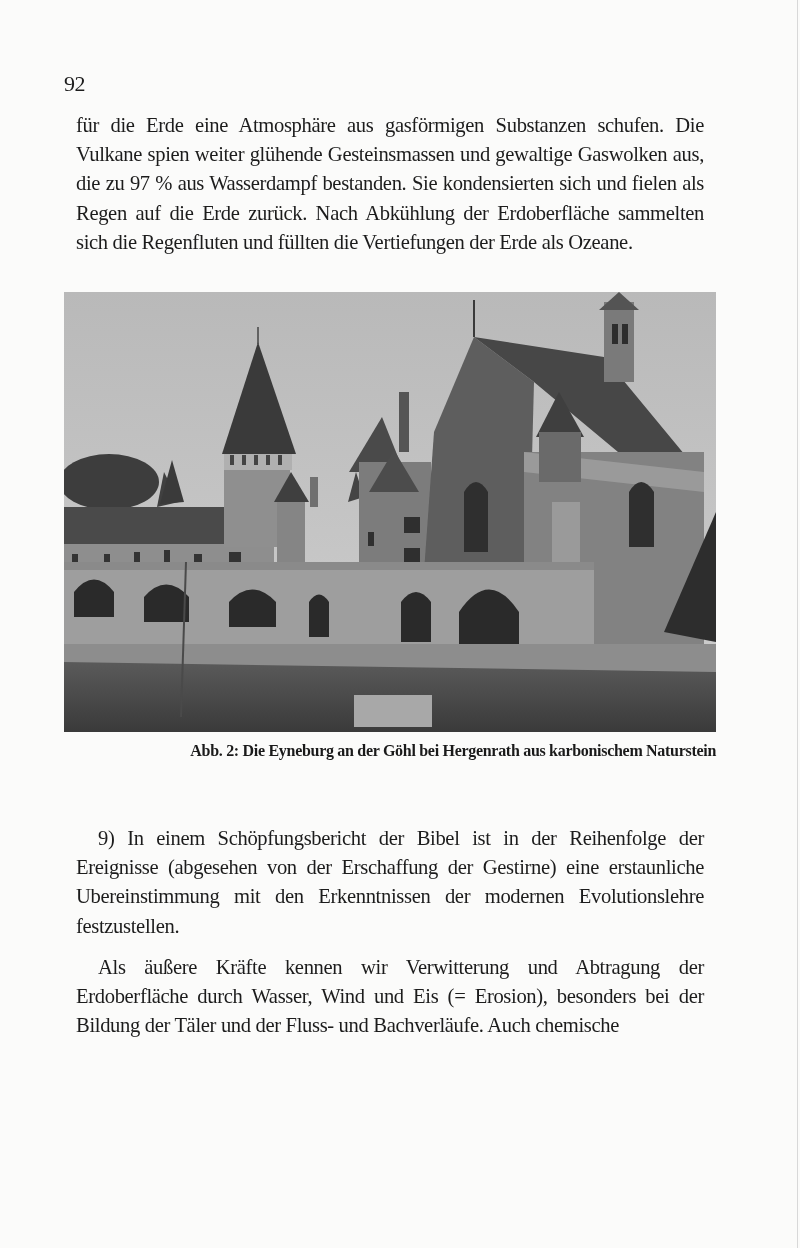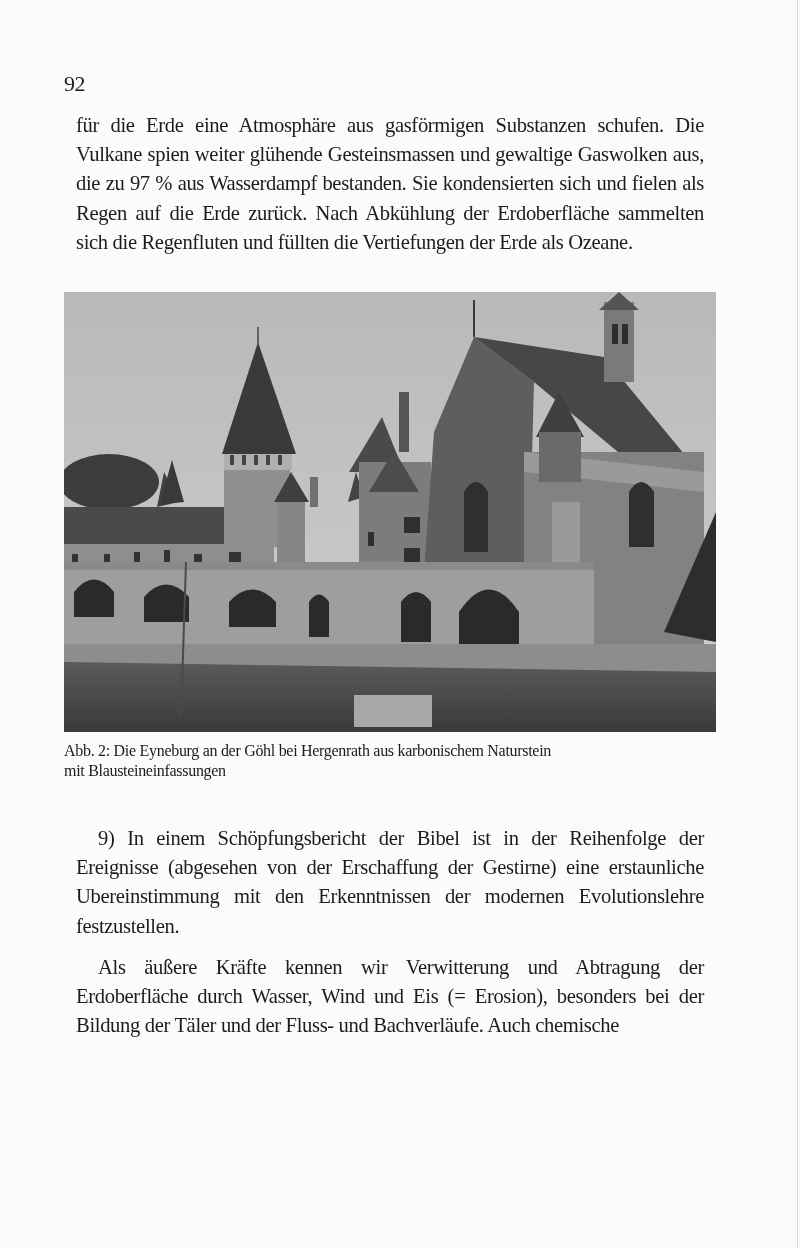--- a/index.html
+++ b/index.html
@@ -61,22 +61,22 @@
   .figure svg {
     display: block;
     width: 652px;
     height: 440px;
   }
   .caption {
     position: absolute;
     left: 64px;
     top: 741px;
     width: 652px;
-    text-align: left;
-    font-weight: normal;
+    text-align: right;
+    font-weight: bold;
     font-size: 16px;
     line-height: 20px;
     letter-spacing: -0.3px;
     color: #1a1a1a;
   }
   .caption span { display: block; }
 </style>
 </head>
 <body>
 
@@ -188,19 +188,18 @@
     <polygon points="0,370 652,380 652,440 0,440" fill="url(#lawn)"></polygon>
 
     <rect x="290" y="403" width="78" height="32" fill="#a8a8a8"></rect>
 
     <line x1="122" y1="270" x2="117" y2="425" stroke="#4a4a4a" stroke-width="2"></line>
   </svg>
 </div>
 
 <div class="caption">
   <span>Abb. 2: Die Eyneburg an der Göhl bei Hergenrath aus karbonischem Naturstein</span>
-  <span>mit Blausteineinfassungen</span>
 </div>
 
 <div class="text-block block-bottom">
   <p class="indent">9)  In einem Schöpfungsbericht der Bibel ist in der Reihenfolge der Ereignisse (abgesehen von der Erschaffung der Gestirne) eine erstaunliche Ubereinstimmung mit den Erkenntnissen der modernen Evolutionslehre festzustellen.</p>
   <p class="indent">Als äußere Kräfte kennen wir Verwitterung und Abtragung der Erdoberfläche durch Wasser, Wind und Eis (= Erosion), besonders bei der Bildung der Täler und der Fluss- und Bachverläufe. Auch chemische</p>
 </div>
 
 </body></html>

